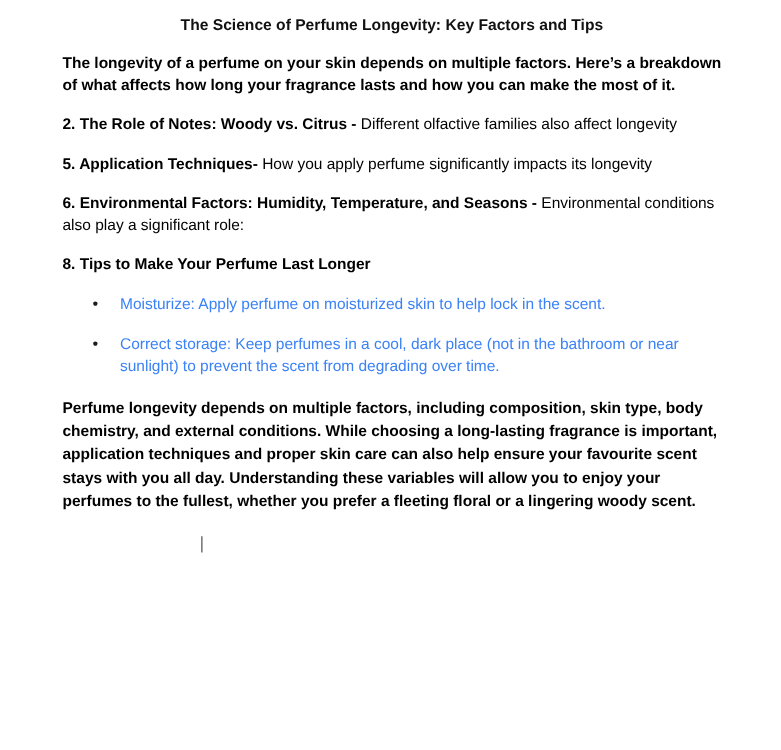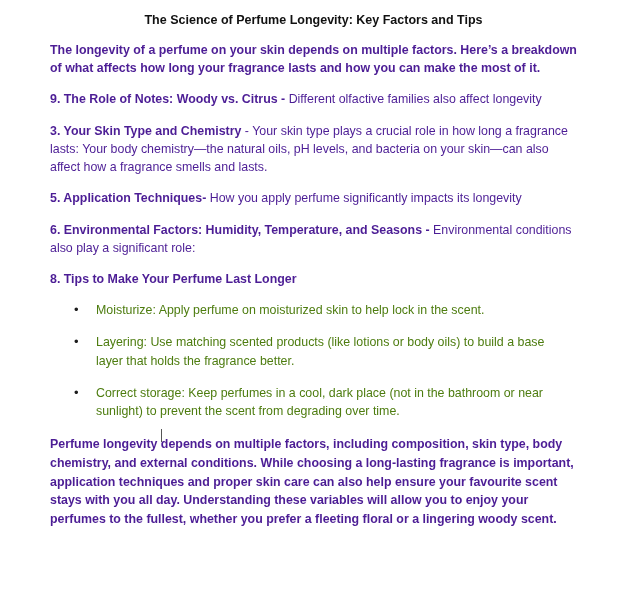--- a/index.html
+++ b/index.html
@@ -26,21 +26,21 @@
     font-size: 12.5px;
     font-weight: bold;
     line-height: 1.35;
     margin: 2px 0 12px 0;
     color: #111111;
   }
   p.para {
     font-size: 12.4px;
     line-height: 1.47;
     margin: 0 0 13px 0;
-    color: #4c1d95;
+    color: #000000;
   }
   p.lead {
     font-weight: bold;
   }
   p.closing {
     font-weight: bold;
     margin-top: 15px;
     line-height: 1.5;
   }
   .lbl {
@@ -50,21 +50,21 @@
     list-style: none;
     margin: 6px 0 8px 0;
     padding: 0;
   }
   ul.tips li {
     position: relative;
     font-size: 12.4px;
     line-height: 1.47;
     margin: 0 16px 14px 0;
     padding-left: 46px;
-    color: #4d7c0f;
+    color: #3b82f6;
   }
   ul.tips li:before {
     content: "\2022";
     position: absolute;
     left: 24px;
     top: -1px;
     font-size: 13px;
     color: #1c1c1c;
   }
   .caret {
@@ -80,42 +80,38 @@
 <body>
 
 <div class="page">
 
   <div class="doc-title">The Science of Perfume Longevity: Key Factors and Tips</div>
 
   <p class="para lead">The longevity of a perfume on your skin depends on multiple factors. Here’s a breakdown of what affects how long your fragrance lasts and how you can make the most of it.</p>
 
 
   <p class="para">
-    <span class="lbl">9. The Role of Notes: Woody vs. Citrus -</span><span> Different olfactive families also affect longevity</span>
+    <span class="lbl">2. The Role of Notes: Woody vs. Citrus -</span><span> Different olfactive families also affect longevity</span>
   </p>
 
-  <p class="para">
-    <span class="lbl">3. Your Skin Type and Chemistry</span><span> - Your skin type plays a crucial role in how long a fragrance lasts: Your body chemistry—the natural oils, pH levels, and bacteria on your skin—can also affect how a fragrance smells and lasts.</span>
-  </p>
 
 
   <p class="para">
     <span class="lbl">5. Application Techniques-</span><span> How you apply perfume significantly impacts its longevity</span>
   </p>
 
   <p class="para">
     <span class="lbl">6. Environmental Factors: Humidity, Temperature, and Seasons -</span><span> Environmental conditions also play a significant role:</span>
   </p>
 
   <p class="para">
     <span class="lbl">8. Tips to Make Your Perfume Last Longer</span><span></span>
   </p>
 
   <ul class="tips">
     <li>Moisturize: Apply perfume on moisturized skin to help lock in the scent.</li>
-    <li>Layering: Use matching scented products (like lotions or body oils) to build a base layer that holds the fragrance better.</li>
     <li>Correct storage: Keep perfumes in a cool, dark place (not in the bathroom or near sunlight) to prevent the scent from degrading over time.</li>
   </ul>
 
   <p class="para closing">Perfume longevity depends on multiple factors, including composition, skin type, body chemistry, and external conditions. While choosing a long-lasting fragrance is important, application techniques and proper skin care can also help ensure your favourite scent stays with you all day. Understanding these variables will allow you to enjoy your perfumes to the fullest, whether you prefer a fleeting floral or a lingering woody scent.</p>
 
   <div class="caret"></div>
 </div>
 
 </body></html>

